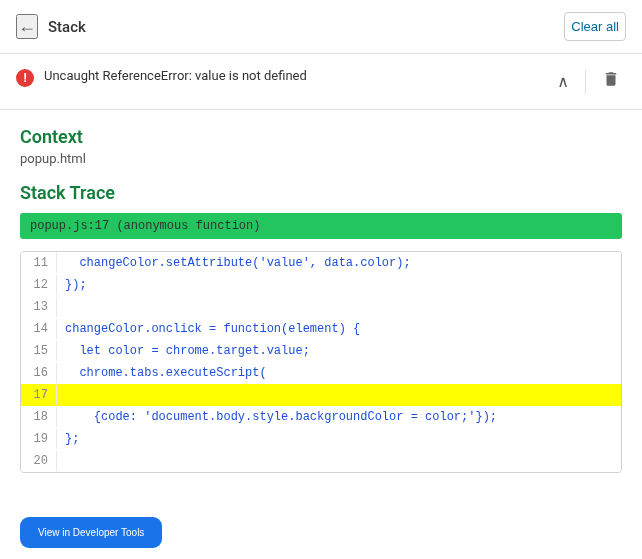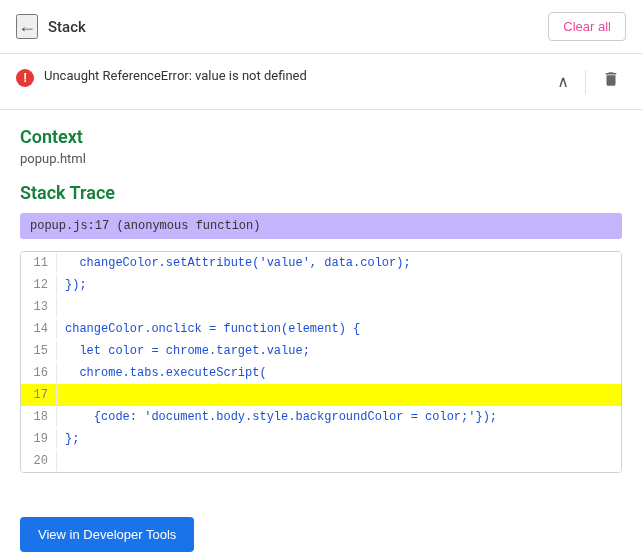--- a/index.html
+++ b/index.html
@@ -33,23 +33,23 @@
     }
     .header-title {
       font-size: 15px;
       font-weight: 500;
       color: #333;
     }
     .clear-all-btn {
       border: 1px solid #ccc;
       background: #fff;
       border-radius: 4px;
-      padding: 6px 14px;
+      padding: 6px 6px;
       font-size: 13px;
-      color: #ec4899;
+      color: #0369a1;
       cursor: pointer;
     }
 
     
     .error-item {
       display: flex;
       align-items: flex-start;
       justify-content: space-between;
       padding: 14px 16px;
       border-bottom: 1px solid #e0e0e0;
@@ -118,21 +118,21 @@
       margin-bottom: 4px;
     }
     .section-value {
       font-size: 13px;
       color: #555;
       margin-bottom: 16px;
     }
 
     
     .stack-trace-bar {
-      background: #c4b5fd;
+      background: #22c55e;
       border-radius: 3px;
       padding: 6px 10px;
       font-size: 12px;
       font-family: 'Courier New', monospace;
       color: #333;
       margin-bottom: 12px;
     }
 
     
     .code-block {
@@ -181,23 +181,23 @@
     .code-scroll::-webkit-scrollbar-thumb { background: #bbb; border-radius: 3px; }
 
     
     .footer {
       padding: 12px 20px 16px;
     }
     .dev-tools-btn {
       background: #1a73e8;
       color: #fff;
       border: none;
-      border-radius: 4px;
+      border-radius: 9px;
       padding: 10px 18px;
-      font-size: 13px;
+      font-size: 10px;
       font-weight: 500;
       cursor: pointer;
     }
   </style>
 </head>
 <body>
 
 <div class="header">
   <div class="header-left">
     <button class="back-arrow">←</button>

